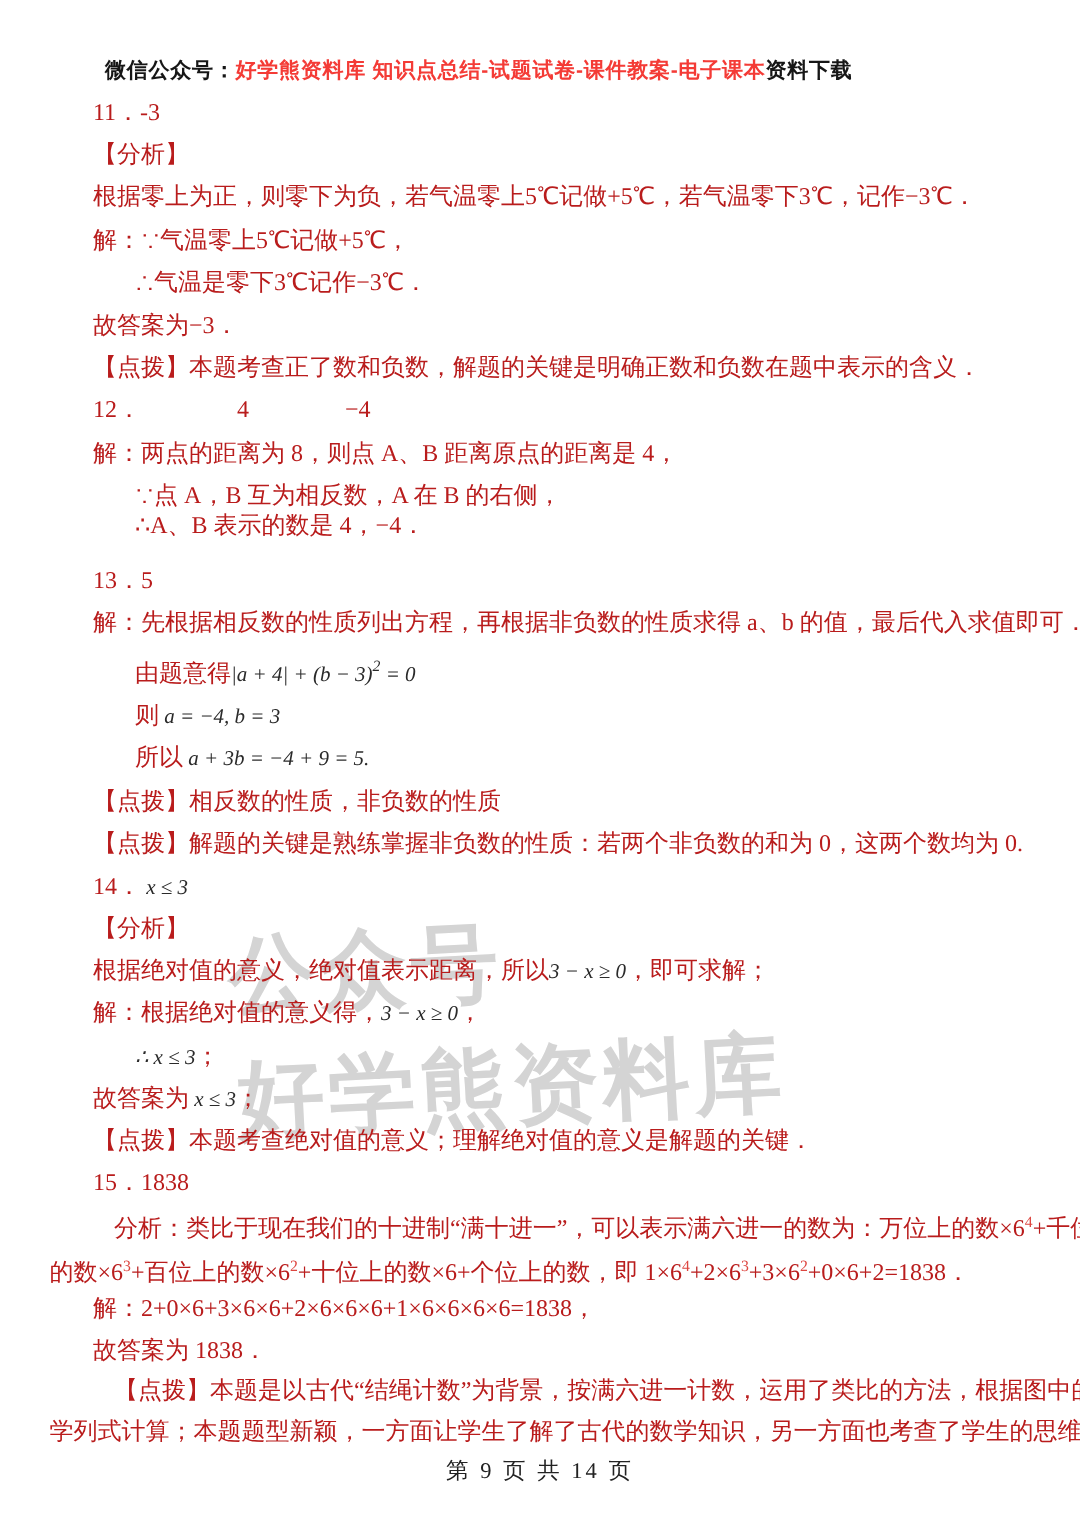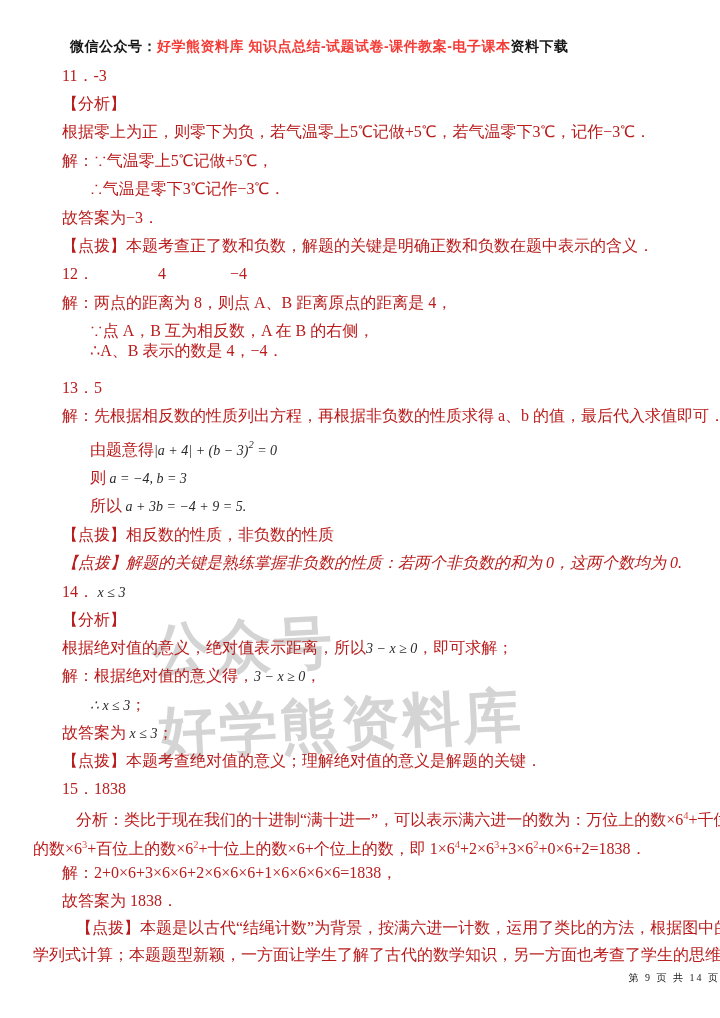--- a/index.html
+++ b/index.html
@@ -27,22 +27,22 @@
   }
   .ind-std{left:62px;}
   .ind-sub{left:90px;}
   .ind-out{left:33px;}
   .ind-para{left:76px;}
   .seg-r{color:#b91c1c;}
   .seg-m{color:#2a2a2a;font-style:italic;font-size:14px;}
   .seg-rsup{color:#dd4640;font-size:10.5px;vertical-align:6px;}
   .seg-msup{color:#2a2a2a;font-size:10.5px;vertical-align:7px;font-style:italic;}
   .footer{
-    position:absolute;top:971px;left:0;width:100%;text-align:right;z-index:1;
-    font-size:10px;color:#222222;letter-spacing:2px;
+    position:absolute;top:971px;left:0;width:100%;text-align:center;z-index:1;
+    font-size:15px;color:#222222;letter-spacing:2px;
   }
 </style>
 </head>
 <body>
 
 <div class="page">
   <div class="watermark wm1">公众号</div>
   <div class="watermark wm2">好学熊资料库</div>
 
   <div class="header">
@@ -60,21 +60,21 @@
       <div class="line ind-std" style="top: 262px;"><span class="seg-r">12．　　　　4　　　　−4</span></div>
       <div class="line ind-std" style="top: 291px;"><span class="seg-r">解：两点的距离为 8，则点 A、B 距离原点的距离是 4，</span></div>
       <div class="line ind-sub" style="top: 319px;"><span class="seg-r">∵点 A，B 互为相反数，A 在 B 的右侧，</span></div>
       <div class="line ind-sub" style="top: 339px;"><span class="seg-r">∴A、B 表示的数是 4，−4．</span></div>
       <div class="line ind-std" style="top: 376px;"><span class="seg-r">13．5</span></div>
       <div class="line ind-std" style="top: 404px;"><span class="seg-r">解：先根据相反数的性质列出方程，再根据非负数的性质求得 a、b 的值，最后代入求值即可．</span></div>
       <div class="line ind-sub" style="top: 433px;"><span class="seg-r">由题意得</span><span class="seg-m">|a + 4| + (b − 3)</span><span class="seg-msup">2</span><span class="seg-m"> = 0</span></div>
       <div class="line ind-sub" style="top: 466px;"><span class="seg-r">则</span><span class="seg-m"> a = −4,  b = 3</span></div>
       <div class="line ind-sub" style="top: 494px;"><span class="seg-r">所以</span><span class="seg-m"> a + 3b = −4 + 9 = 5.</span></div>
       <div class="line ind-std" style="top: 523px;"><span class="seg-r">【点拨】相反数的性质，非负数的性质</span></div>
-      <div class="line ind-std" style="top: 551px; font-style: italic;"><span class="seg-r">【点拨】解题的关键是熟练掌握非负数的性质：若两个非负数的和为 0，这两个数均为 0.</span></div>
+      <div class="line ind-std" style="top: 551px;"><span class="seg-r">【点拨】解题的关键是熟练掌握非负数的性质：若两个非负数的和为 0，这两个数均为 0.</span></div>
       <div class="line ind-std" style="top: 580px;"><span class="seg-r">14．</span><span class="seg-m"> x ≤ 3</span></div>
       <div class="line ind-std" style="top: 608px;"><span class="seg-r">【分析】</span></div>
       <div class="line ind-std" style="top: 636px;"><span class="seg-r">根据绝对值的意义，绝对值表示距离，所以</span><span class="seg-m">3 − x ≥ 0</span><span class="seg-r">，即可求解；</span></div>
       <div class="line ind-std" style="top: 664px;"><span class="seg-r">解：根据绝对值的意义得，</span><span class="seg-m">3 − x ≥ 0</span><span class="seg-r">，</span></div>
       <div class="line ind-sub" style="top: 693px;"><span class="seg-m">∴ x ≤ 3</span><span class="seg-r">；</span></div>
       <div class="line ind-std" style="top: 721px;"><span class="seg-r">故答案为</span><span class="seg-m"> x ≤ 3</span><span class="seg-r">；</span></div>
       <div class="line ind-std" style="top: 749px;"><span class="seg-r">【点拨】本题考查绝对值的意义；理解绝对值的意义是解题的关键．</span></div>
       <div class="line ind-std" style="top: 777px;"><span class="seg-r">15．1838</span></div>
       <div class="line ind-para" style="top: 804px;"><span class="seg-r">分析：类比于现在我们的十进制“满十进一”，可以表示满六进一的数为：万位上的数×6</span><span class="seg-rsup">4</span><span class="seg-r">+千位上</span></div>
       <div class="line ind-out" style="top: 833px;"><span class="seg-r">的数×6</span><span class="seg-rsup">3</span><span class="seg-r">+百位上的数×6</span><span class="seg-rsup">2</span><span class="seg-r">+十位上的数×6+个位上的数，即 1×6</span><span class="seg-rsup">4</span><span class="seg-r">+2×6</span><span class="seg-rsup">3</span><span class="seg-r">+3×6</span><span class="seg-rsup">2</span><span class="seg-r">+0×6+2=1838．</span></div>

